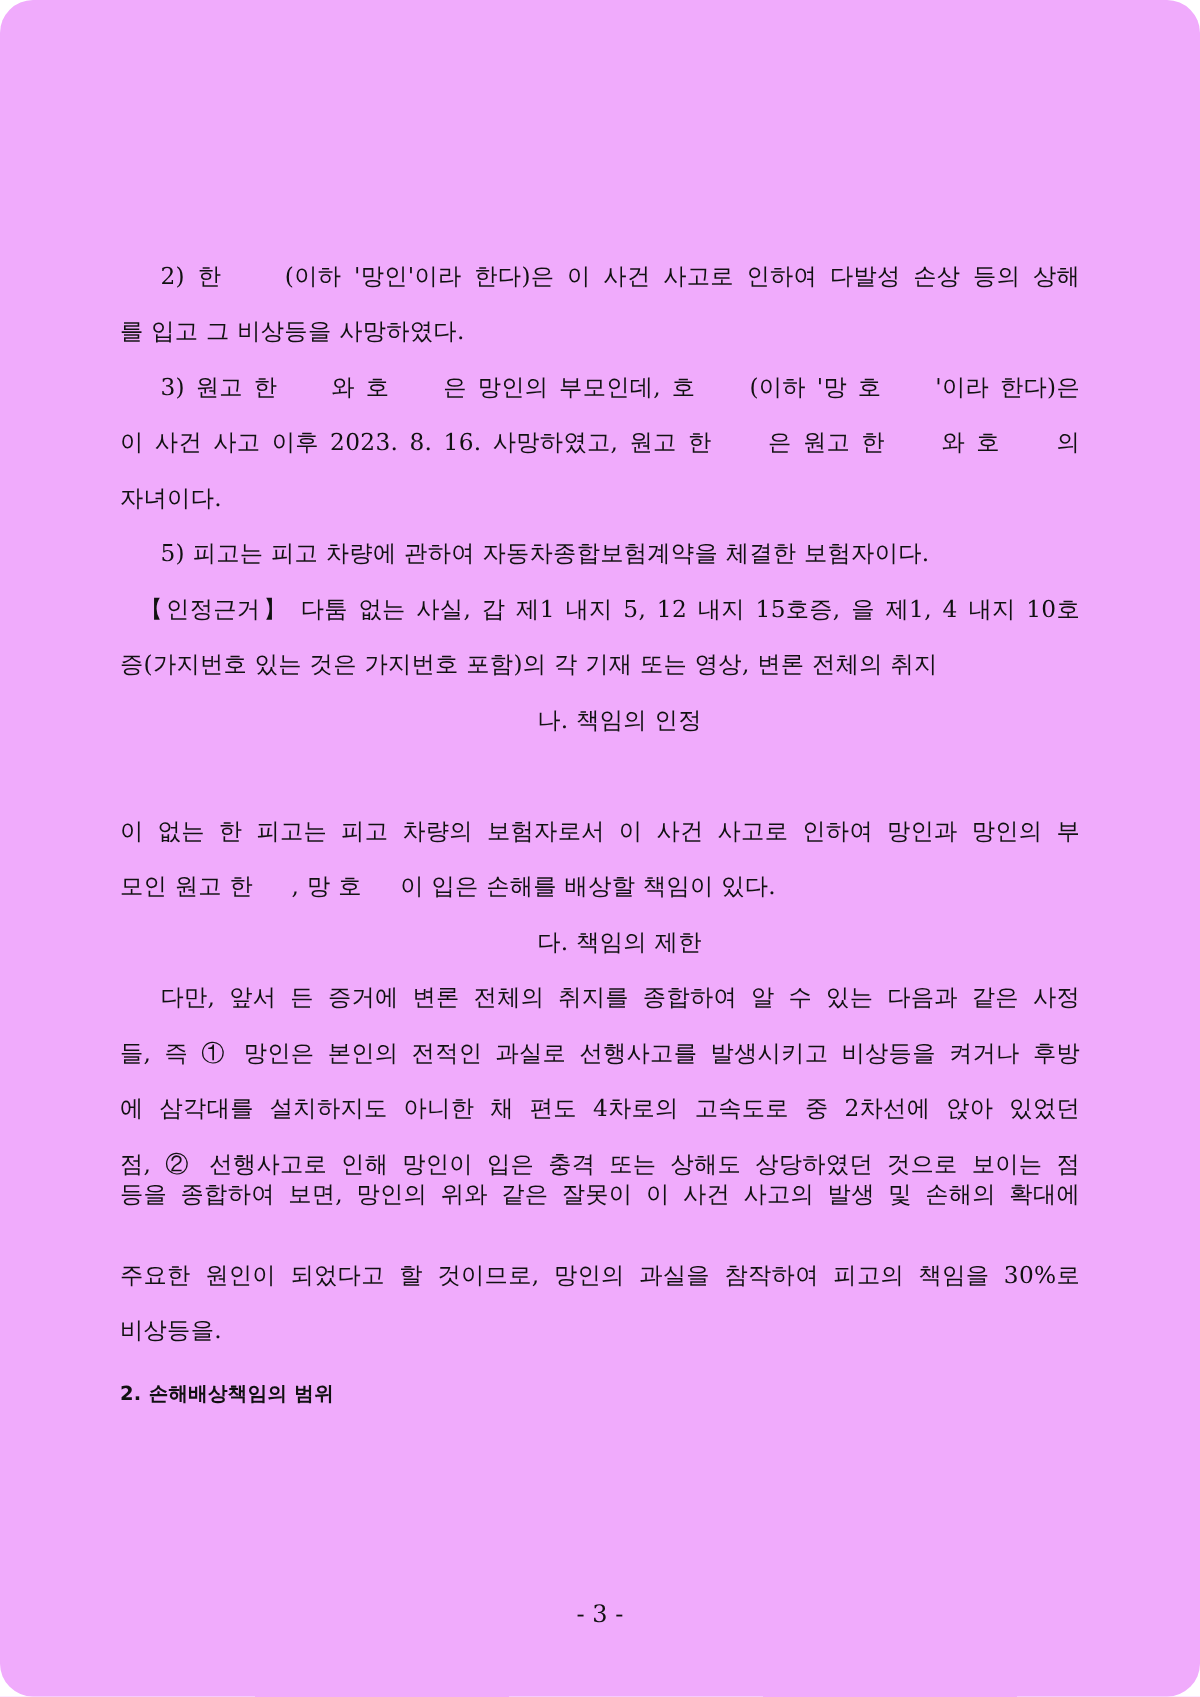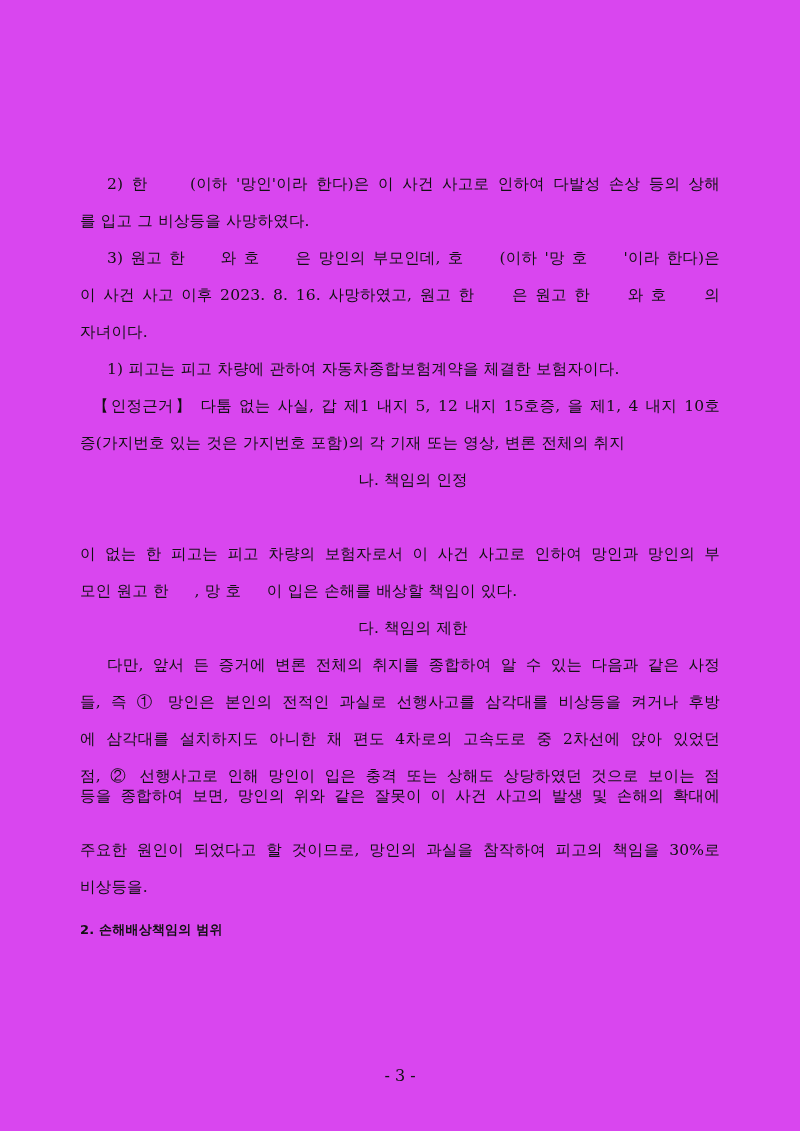--- a/index.html
+++ b/index.html
@@ -1,52 +1,52 @@
 <!DOCTYPE html>
 <html><head>
 <meta charset="utf-8">
 <style>
   html, body { margin: 0; padding: 0; background: #ffffff; }
   body { width: 800px; height: 1131px; position: relative; overflow: hidden;
          font-family: "DejaVu Serif", "Liberation Serif", serif; color: #111; }
-  .page { position: absolute; left: 0; top: 0; width: 800px; height: 1131px; background: #d946ef; }
+  .page { position: absolute; left: 0; top: 0; width: 800px; height: 1131px; background: #f0abfc; border-radius: 22px; }
   .line { position: absolute; left: 80px; width: 640px; font-size: 15.5px; line-height: 20px;
           white-space: nowrap; letter-spacing: 0.2px; }
   .justify { text-align: justify; text-align-last: justify; white-space: normal; }
   .indent { left: 107px; width: 613px; }
   .sub { left: 93px; text-align: center; }
   .bold { font-weight: bold; font-family: "DejaVu Sans", "Liberation Sans", sans-serif; font-size: 13px; }
   .pagenum { position: absolute; left: 0; width: 800px; text-align: center; top: 1066px;
              font-size: 16px; }
 </style>
 </head>
 <body>
 
 <div class="page">
   <div class="line indent justify" style="top:174px">2) 한 &nbsp;&nbsp;&nbsp;&nbsp;(이하 '망인'이라 한다)은 이 사건 사고로 인하여 다발성 손상 등의 상해</div>
   <div class="line" style="top:211px">를 입고 그 비상등을 사망하였다.</div>
 
   <div class="line indent justify" style="top:248px">3) 원고 한 &nbsp;&nbsp;&nbsp;&nbsp;와 호 &nbsp;&nbsp;&nbsp;&nbsp;은 망인의 부모인데, 호 &nbsp;&nbsp;&nbsp;&nbsp;(이하 '망 호 &nbsp;&nbsp;&nbsp;&nbsp;'이라 한다)은</div>
   <div class="line justify" style="top:285px">이 사건 사고 이후 2023. 8. 16. 사망하였고, 원고 한 &nbsp;&nbsp;&nbsp;&nbsp;은 원고 한 &nbsp;&nbsp;&nbsp;&nbsp;와 호 &nbsp;&nbsp;&nbsp;&nbsp;의</div>
   <div class="line" style="top:322px">자녀이다.</div>
 
-  <div class="line indent" style="top:359px">1) 피고는 피고 차량에 관하여 자동차종합보험계약을 체결한 보험자이다.</div>
+  <div class="line indent" style="top:359px">5) 피고는 피고 차량에 관하여 자동차종합보험계약을 체결한 보험자이다.</div>
 
   <div class="line sub justify" style="top:396px; width:627px">【인정근거】 다툼 없는 사실, 갑 제1 내지 5, 12 내지 15호증, 을 제1, 4 내지 10호</div>
   <div class="line" style="top:433px">증(가지번호 있는 것은 가지번호 포함)의 각 기재 또는 영상, 변론 전체의 취지</div>
 
   <div class="line sub" style="top:470px">나. 책임의 인정</div>
 
   <div class="line justify" style="top:544px">이 없는 한 피고는 피고 차량의 보험자로서 이 사건 사고로 인하여 망인과 망인의 부</div>
   <div class="line" style="top:581px">모인 원고 한 &nbsp;&nbsp;&nbsp;&nbsp;, 망 호 &nbsp;&nbsp;&nbsp;&nbsp;이 입은 손해를 배상할 책임이 있다.</div>
 
   <div class="line sub" style="top:618px">다. 책임의 제한</div>
 
   <div class="line indent justify" style="top:655px">다만, 앞서 든 증거에 변론 전체의 취지를 종합하여 알 수 있는 다음과 같은 사정</div>
-  <div class="line justify" style="top:692px">들, 즉 ① 망인은 본인의 전적인 과실로 선행사고를 삼각대를 비상등을 켜거나 후방</div>
+  <div class="line justify" style="top:692px">들, 즉 ① 망인은 본인의 전적인 과실로 선행사고를 발생시키고 비상등을 켜거나 후방</div>
   <div class="line justify" style="top:729px">에 삼각대를 설치하지도 아니한 채 편도 4차로의 고속도로 중 2차선에 앉아 있었던</div>
   <div class="line justify" style="top:766px">점, ② 선행사고로 인해 망인이 입은 충격 또는 상해도 상당하였던 것으로 보이는 점</div>
   <div class="line justify" style="top:786px">등을 종합하여 보면, 망인의 위와 같은 잘못이 이 사건 사고의 발생 및 손해의 확대에</div>
   <div class="line justify" style="top:840px">주요한 원인이 되었다고 할 것이므로, 망인의 과실을 참작하여 피고의 책임을 30%로</div>
   <div class="line" style="top:877px">비상등을.</div>
 
   <div class="line bold" style="top:920px">2. 손해배상책임의 범위</div>
 
   <div class="pagenum">- 3 -</div>
 </div>

